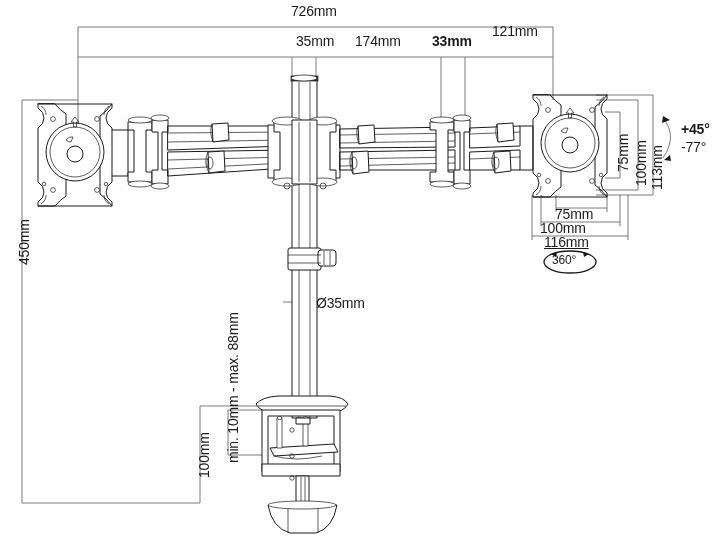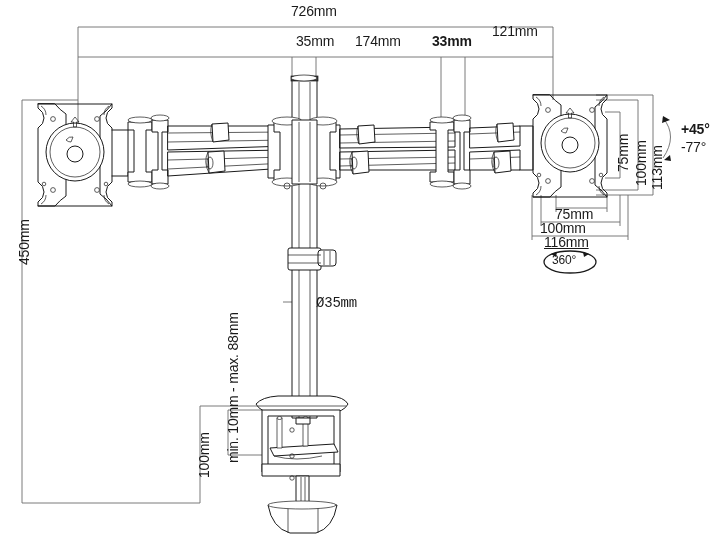--- a/index.html
+++ b/index.html
@@ -286,21 +286,21 @@
   </svg>
 
   <div class="dimtxt" style="left:291px;top:3px;">726mm</div>
   <div class="dimtxt" style="left:296px;top:33px;">35mm</div>
   <div class="dimtxt" style="left:355px;top:33px;">174mm</div>
   <div class="dimtxt" style="left:432px;top:33px;font-weight:bold;">33mm</div>
   <div class="dimtxt" style="left:492px;top:23px;">121mm</div>
 
   <div class="dimtxt vert" style="left:16px;top:265px;transform:rotate(-90deg);">450mm</div>
 
-  <div class="dimtxt" style="left:316px;top:295px;font-family:Liberation Mono, monospace;">Ø35mm</div>
+  <div class="dimtxt" style="left:316px;top:295px;">Ø35mm</div>
 
   <div class="dimtxt vert" style="left:225px;top:463px;transform:rotate(-90deg);">min. 10mm - max. 88mm</div>
   <div class="dimtxt vert" style="left:196px;top:478px;transform:rotate(-90deg);">100mm</div>
 
   <div class="dimtxt vert" style="left:615px;top:172px;transform:rotate(-90deg);">75mm</div>
   <div class="dimtxt vert" style="left:633px;top:186px;transform:rotate(-90deg);">100mm</div>
   <div class="dimtxt vert" style="left:649px;top:190px;transform:rotate(-90deg);">113mm</div>
 
   <div class="dimtxt" style="left:555px;top:206px;">75mm</div>
   <div class="dimtxt" style="left:540px;top:220px;">100mm</div>

